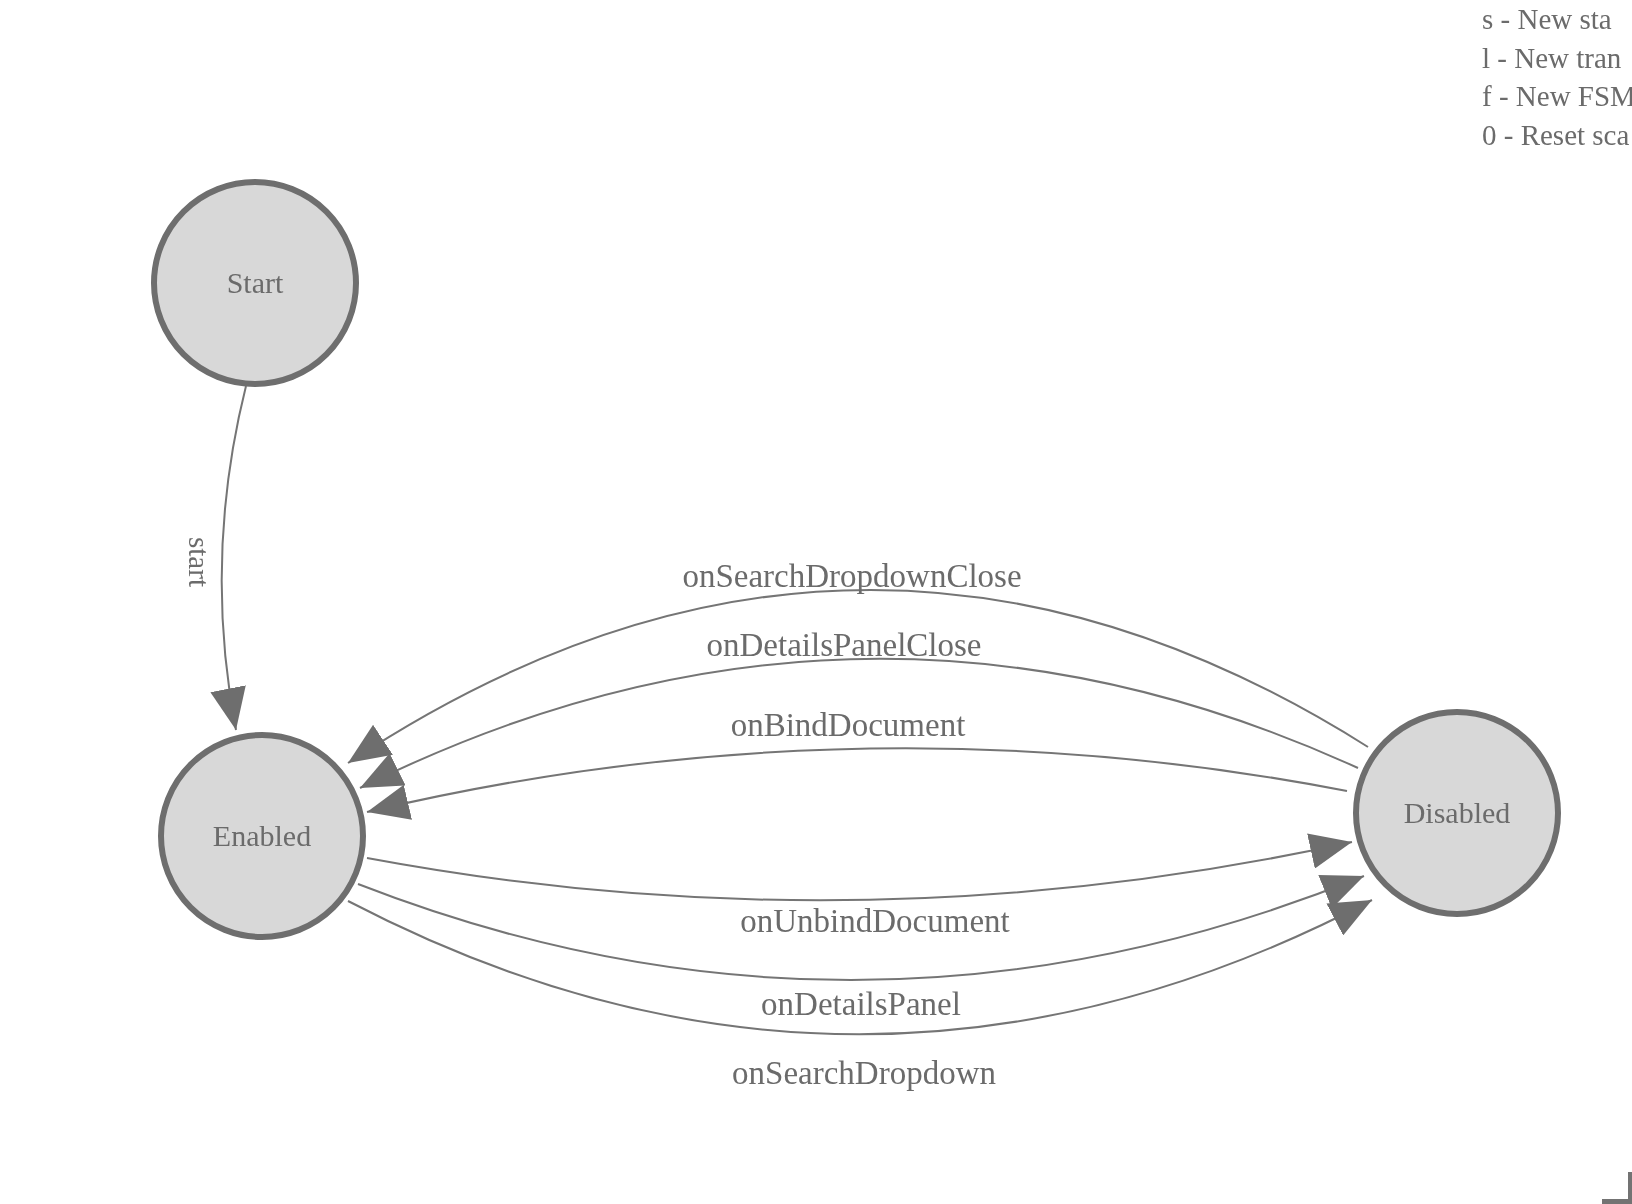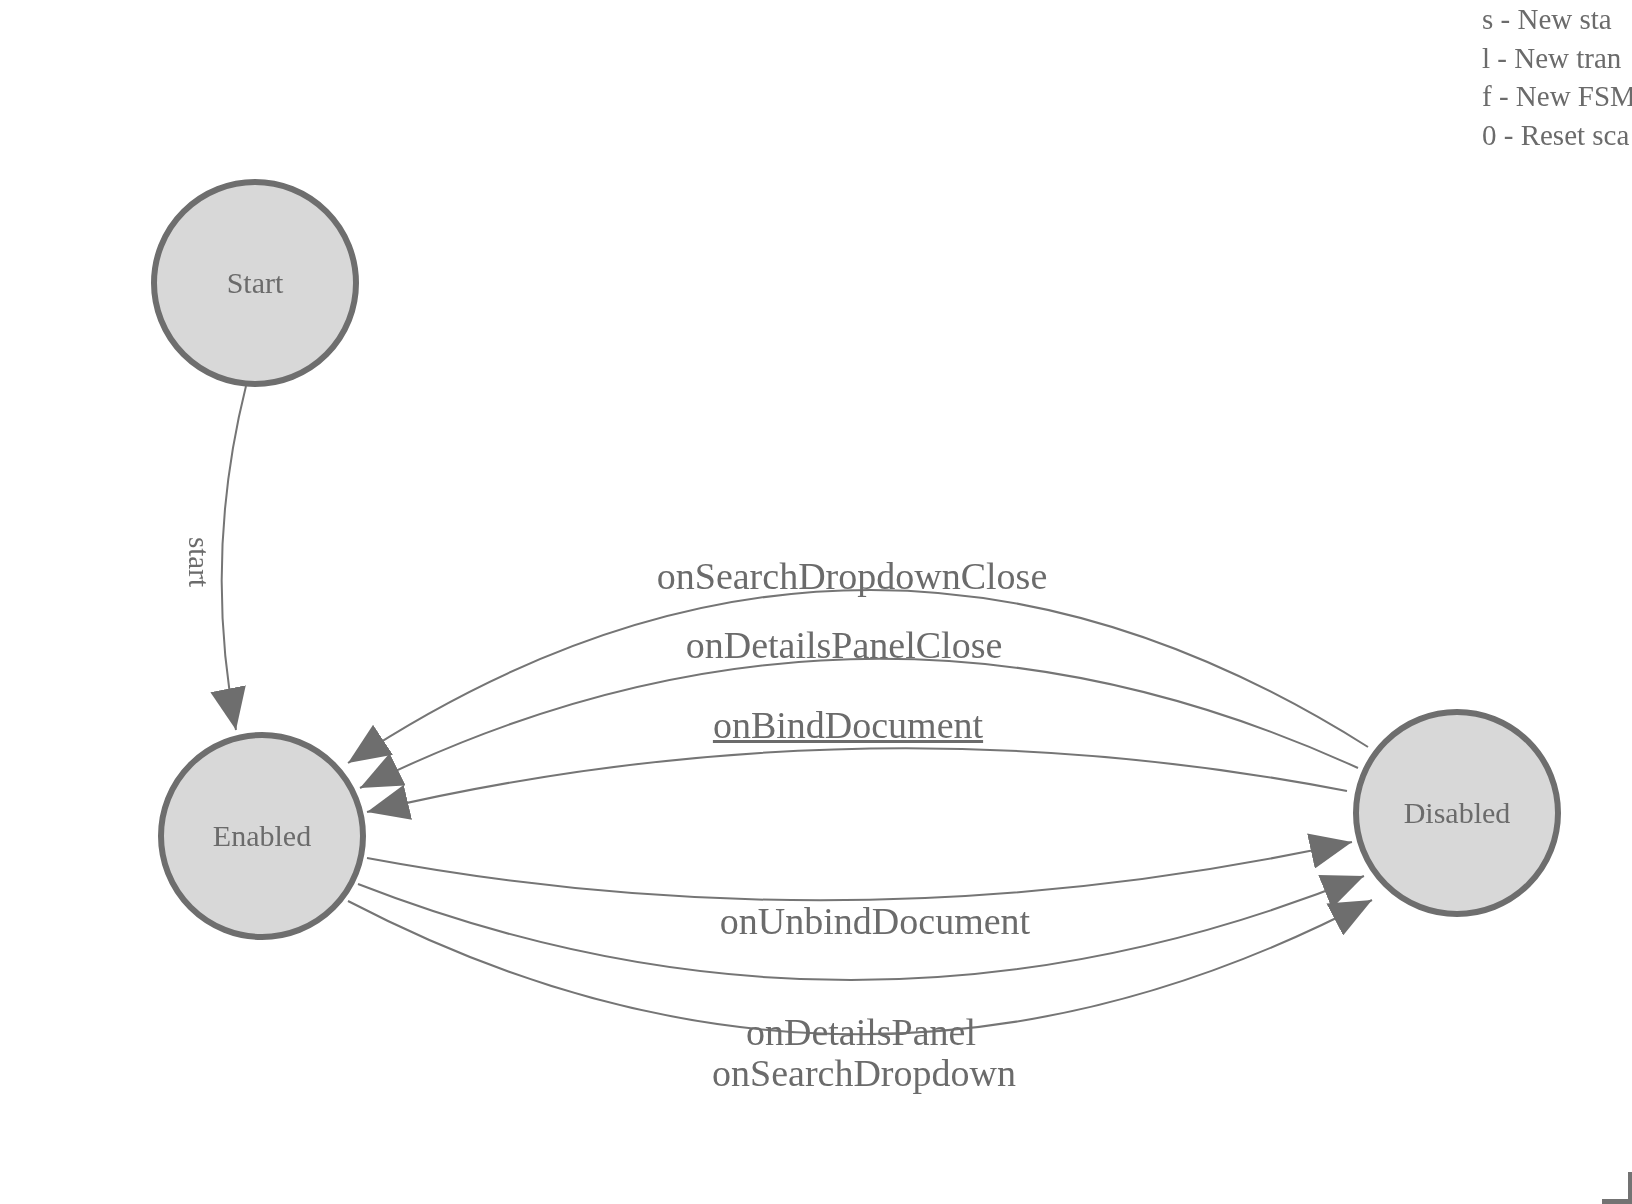--- a/index.html
+++ b/index.html
@@ -37,35 +37,35 @@
     font-size: 30px;
     color: #6b6b6b;
     cursor: default;
   }
   .node-start   { left: 151px;  top: 179px; }
   .node-enabled { left: 158px;  top: 732px; }
   .node-disabled{ left: 1353px; top: 709px; }
   .edge-label {
     position: absolute;
     transform: translate(-50%, -50%);
-    font-size: 38px;
+    font-size: 33px;
     color: #6b6b6b;
     white-space: nowrap;
     line-height: 1;
   }
   .edge-label.rotated {
     transform: translate(-50%, -50%) rotate(90deg);
     font-size: 29px;
   }
   .lbl-start            { left: 198px; top: 562px; }
   .lbl-onSearchDropdownClose { left: 852px; top: 576px; }
   .lbl-onDetailsPanelClose   { left: 844px; top: 645px; }
-  .lbl-onBindDocument        { left: 848px; top: 725px; text-decoration: underline; }
+  .lbl-onBindDocument        { left: 848px; top: 725px; }
   .lbl-onUnbindDocument      { left: 859px; top: 921px; margin-left: 16px; }
-  .lbl-onDetailsPanel        { left: 861px; top: 1004px; margin-top: 28px; }
+  .lbl-onDetailsPanel        { left: 861px; top: 1004px; }
   .lbl-onSearchDropdown      { left: 864px; top: 1073px; }
   .legend {
     position: absolute;
     left: 1482px;
     top: 0px;
     font-size: 29px;
     line-height: 38.6px;
     color: #6b6b6b;
     white-space: nowrap;
   }

